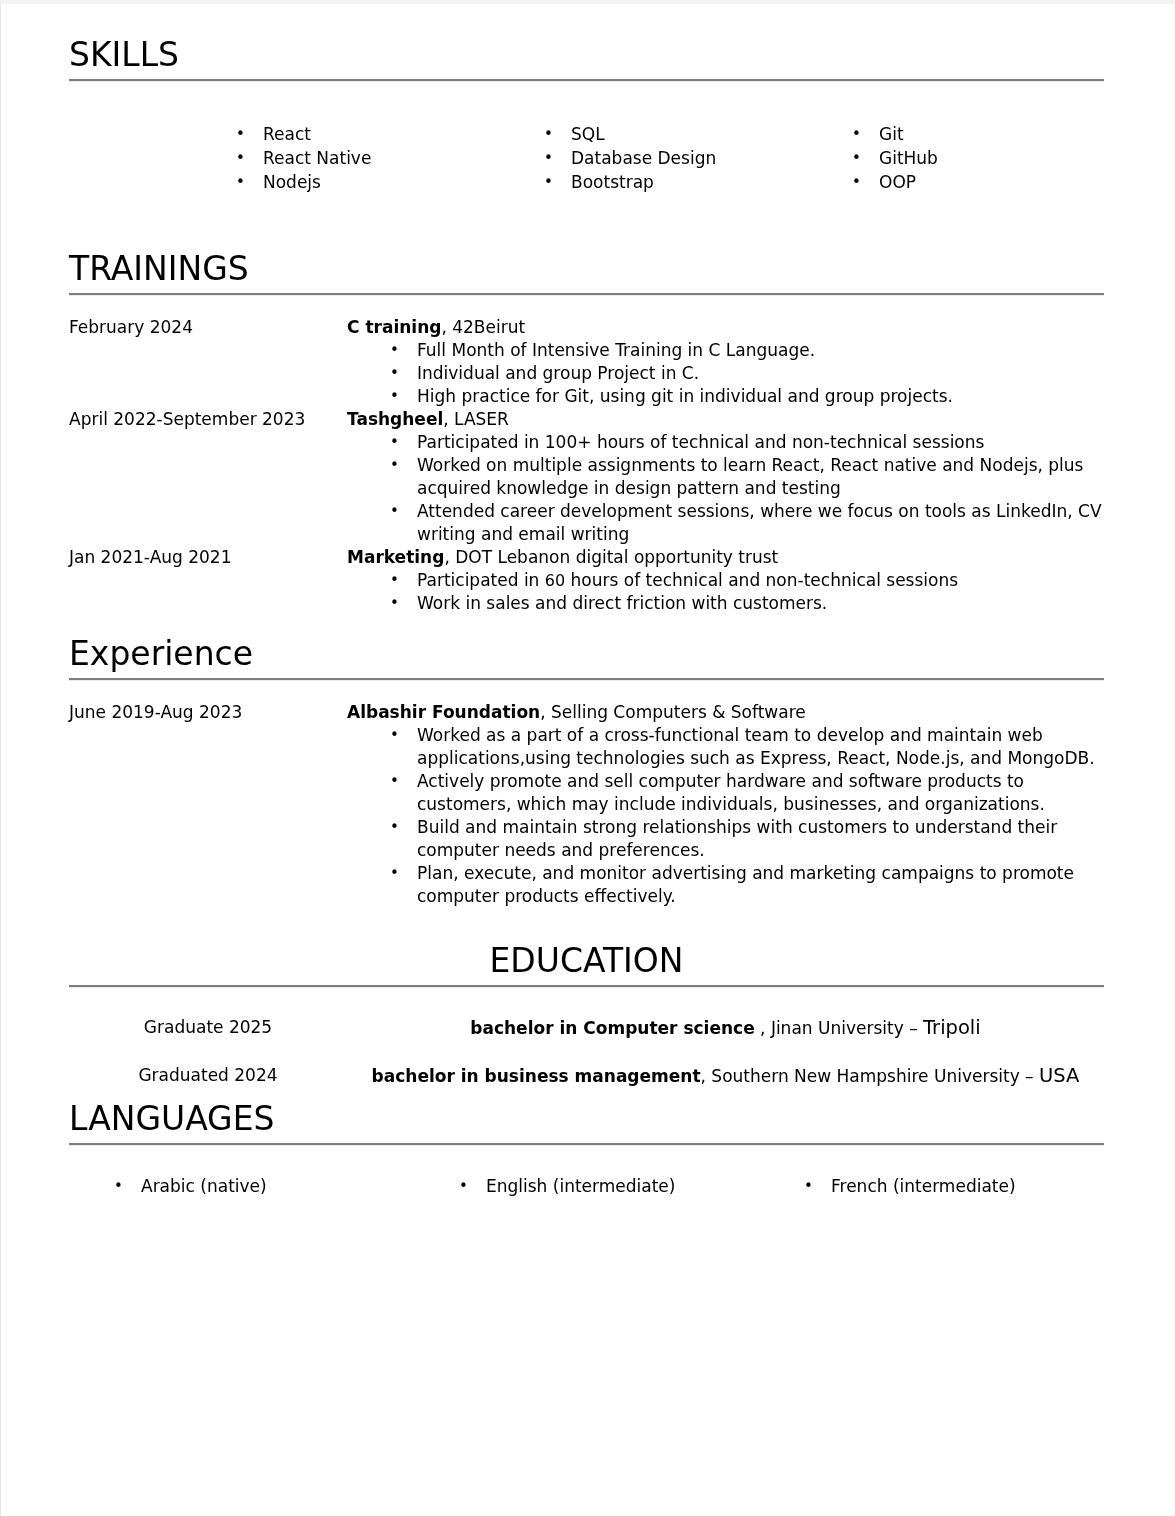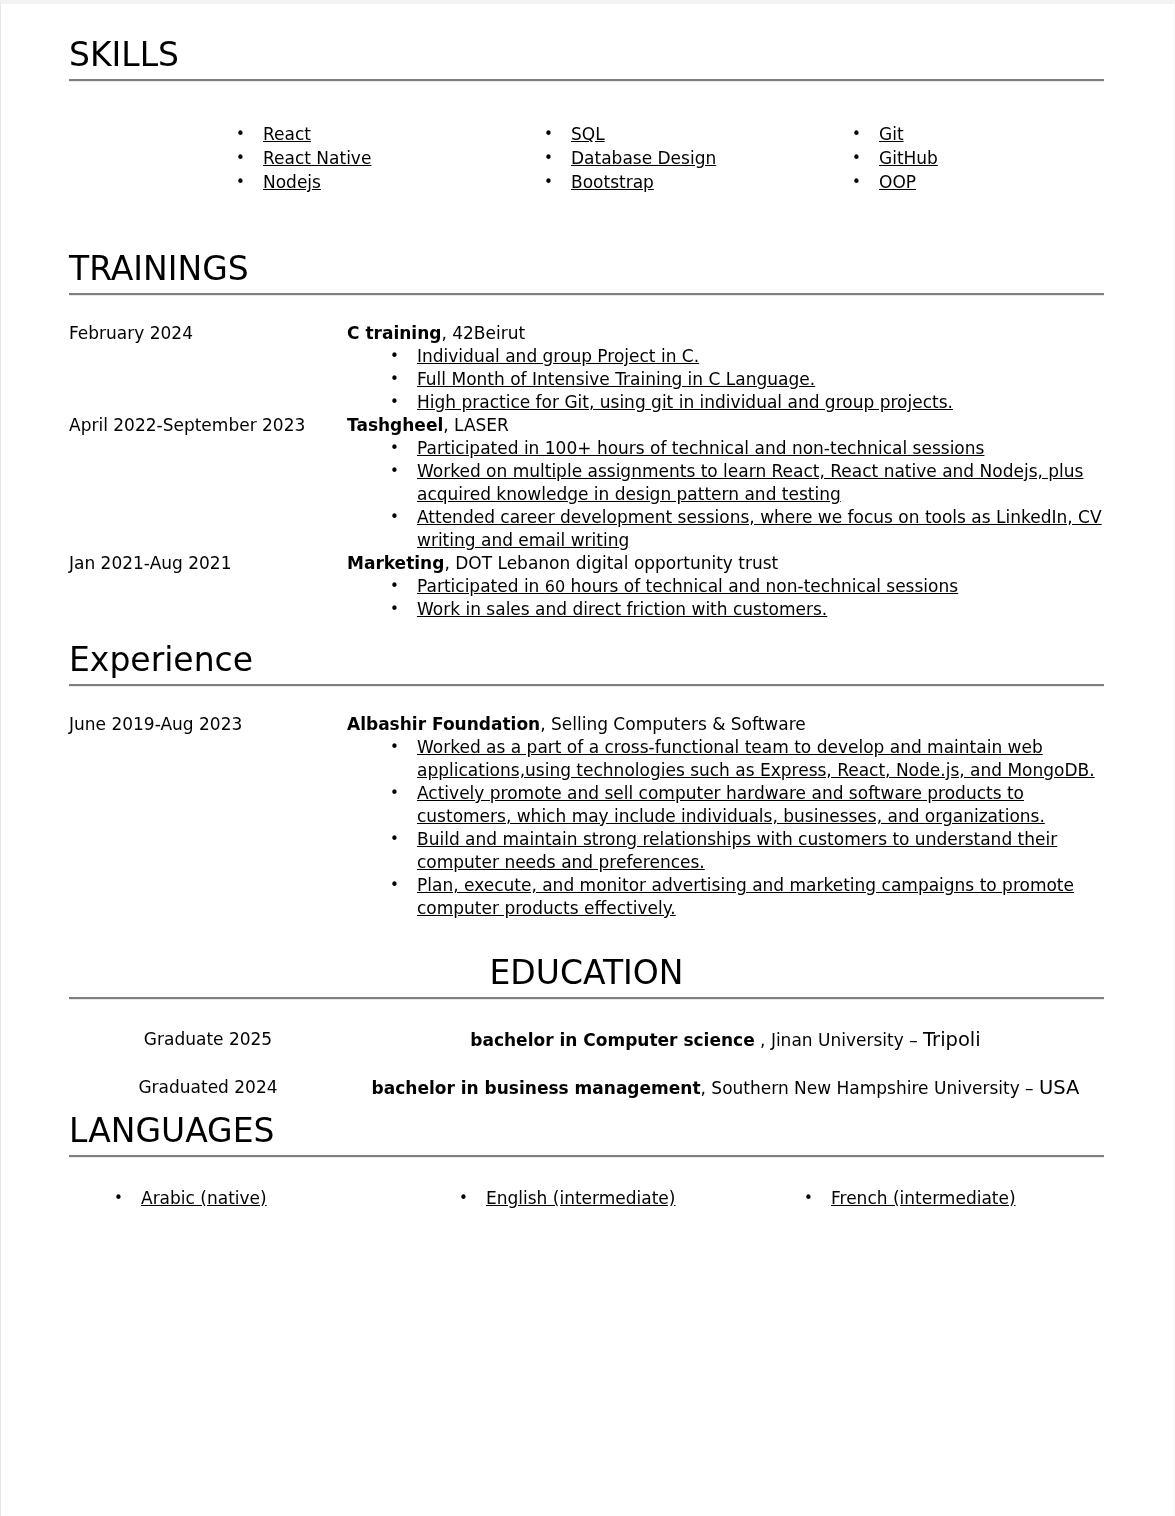--- a/index.html
+++ b/index.html
@@ -22,36 +22,36 @@
   .hdr { text-align: center; padding-top: 54px; }
   .name { font-size: 47px; font-weight: 700; line-height: 58px; margin: 0; }
   .contact { margin-top: 9px; font-size: 17px; line-height: 23.5px; }
   .contact a { color: #2e64c4; text-decoration: underline; cursor: pointer; }
 
   
   h2.sec-title { font-size: 33px; font-weight: 400; margin: 0; line-height: 41px; }
   .rule { border: none; border-top: 2px solid #7f7f7f; border-bottom: 1px solid #e9e9e9; margin: 4px 0 0 0; height: 0; }
 
   ul { margin: 0; padding: 0; list-style: none; }
-  li { position: relative; padding-left: 30px; font-size: 17px; line-height: 23px; text-decoration: underline; }
+  li { position: relative; padding-left: 30px; font-size: 17px; line-height: 23px; }
   li::before { content: "\2022"; position: absolute; left: 3px; top: 0; font-size: 15px; }
 
   
   .skills-cols { display: flex; margin-top: 40px; }
   .skills-cols ul li { line-height: 24px; }
   .skills-cols ul:nth-child(1) { margin-left: 164px; width: 308px; }
   .skills-cols ul:nth-child(2) { width: 308px; }
 
   .sec-skills   { margin-top: 30px; }
   .sec-train    { margin-top: 54px; }
   .sec-exp      { margin-top: 18px; }
   .sec-edu      { margin-top: 32px; text-align: center; }
   .sec-lang     { margin-top: 10px; }
 
-  .entries { margin-top: 26px; }
+  .entries { margin-top: 20px; }
   .row { display: flex; font-size: 17px; line-height: 23px; }
   .row .date { width: 278px; flex: none; }
   .row .content { flex: 1; min-width: 0; }
   .t-bold { font-weight: 700; }
   .content ul { margin-left: 40px; }
   .big { font-size: 16px; }
 
   .edu-row1 { margin-top: 28px; }
   .edu-row2 { margin-top: 24px; }
   .loc { font-size: 19.5px; }
@@ -92,22 +92,22 @@
   <section class="sec-train">
     <h2 class="sec-title">TRAININGS</h2>
     <hr class="rule">
     <div class="entries">
 
       <div class="row">
         <div class="date">February 2024</div>
         <div class="content">
           <div><span class="t-bold">C training</span><span>, 42Beirut</span></div>
           <ul>
+            <li>Full Month of Intensive Training in C Language.</li>
             <li>Individual and group Project in C.</li>
-            <li>Full Month of Intensive Training in C Language.</li>
             <li>High practice for Git, using git in individual and group projects.</li>
           </ul>
         </div>
       </div>
 
       <div class="row">
         <div class="date">April 2022-September 2023</div>
         <div class="content">
           <div><span class="t-bold">Tashgheel</span><span>, LASER</span></div>
           <ul>

